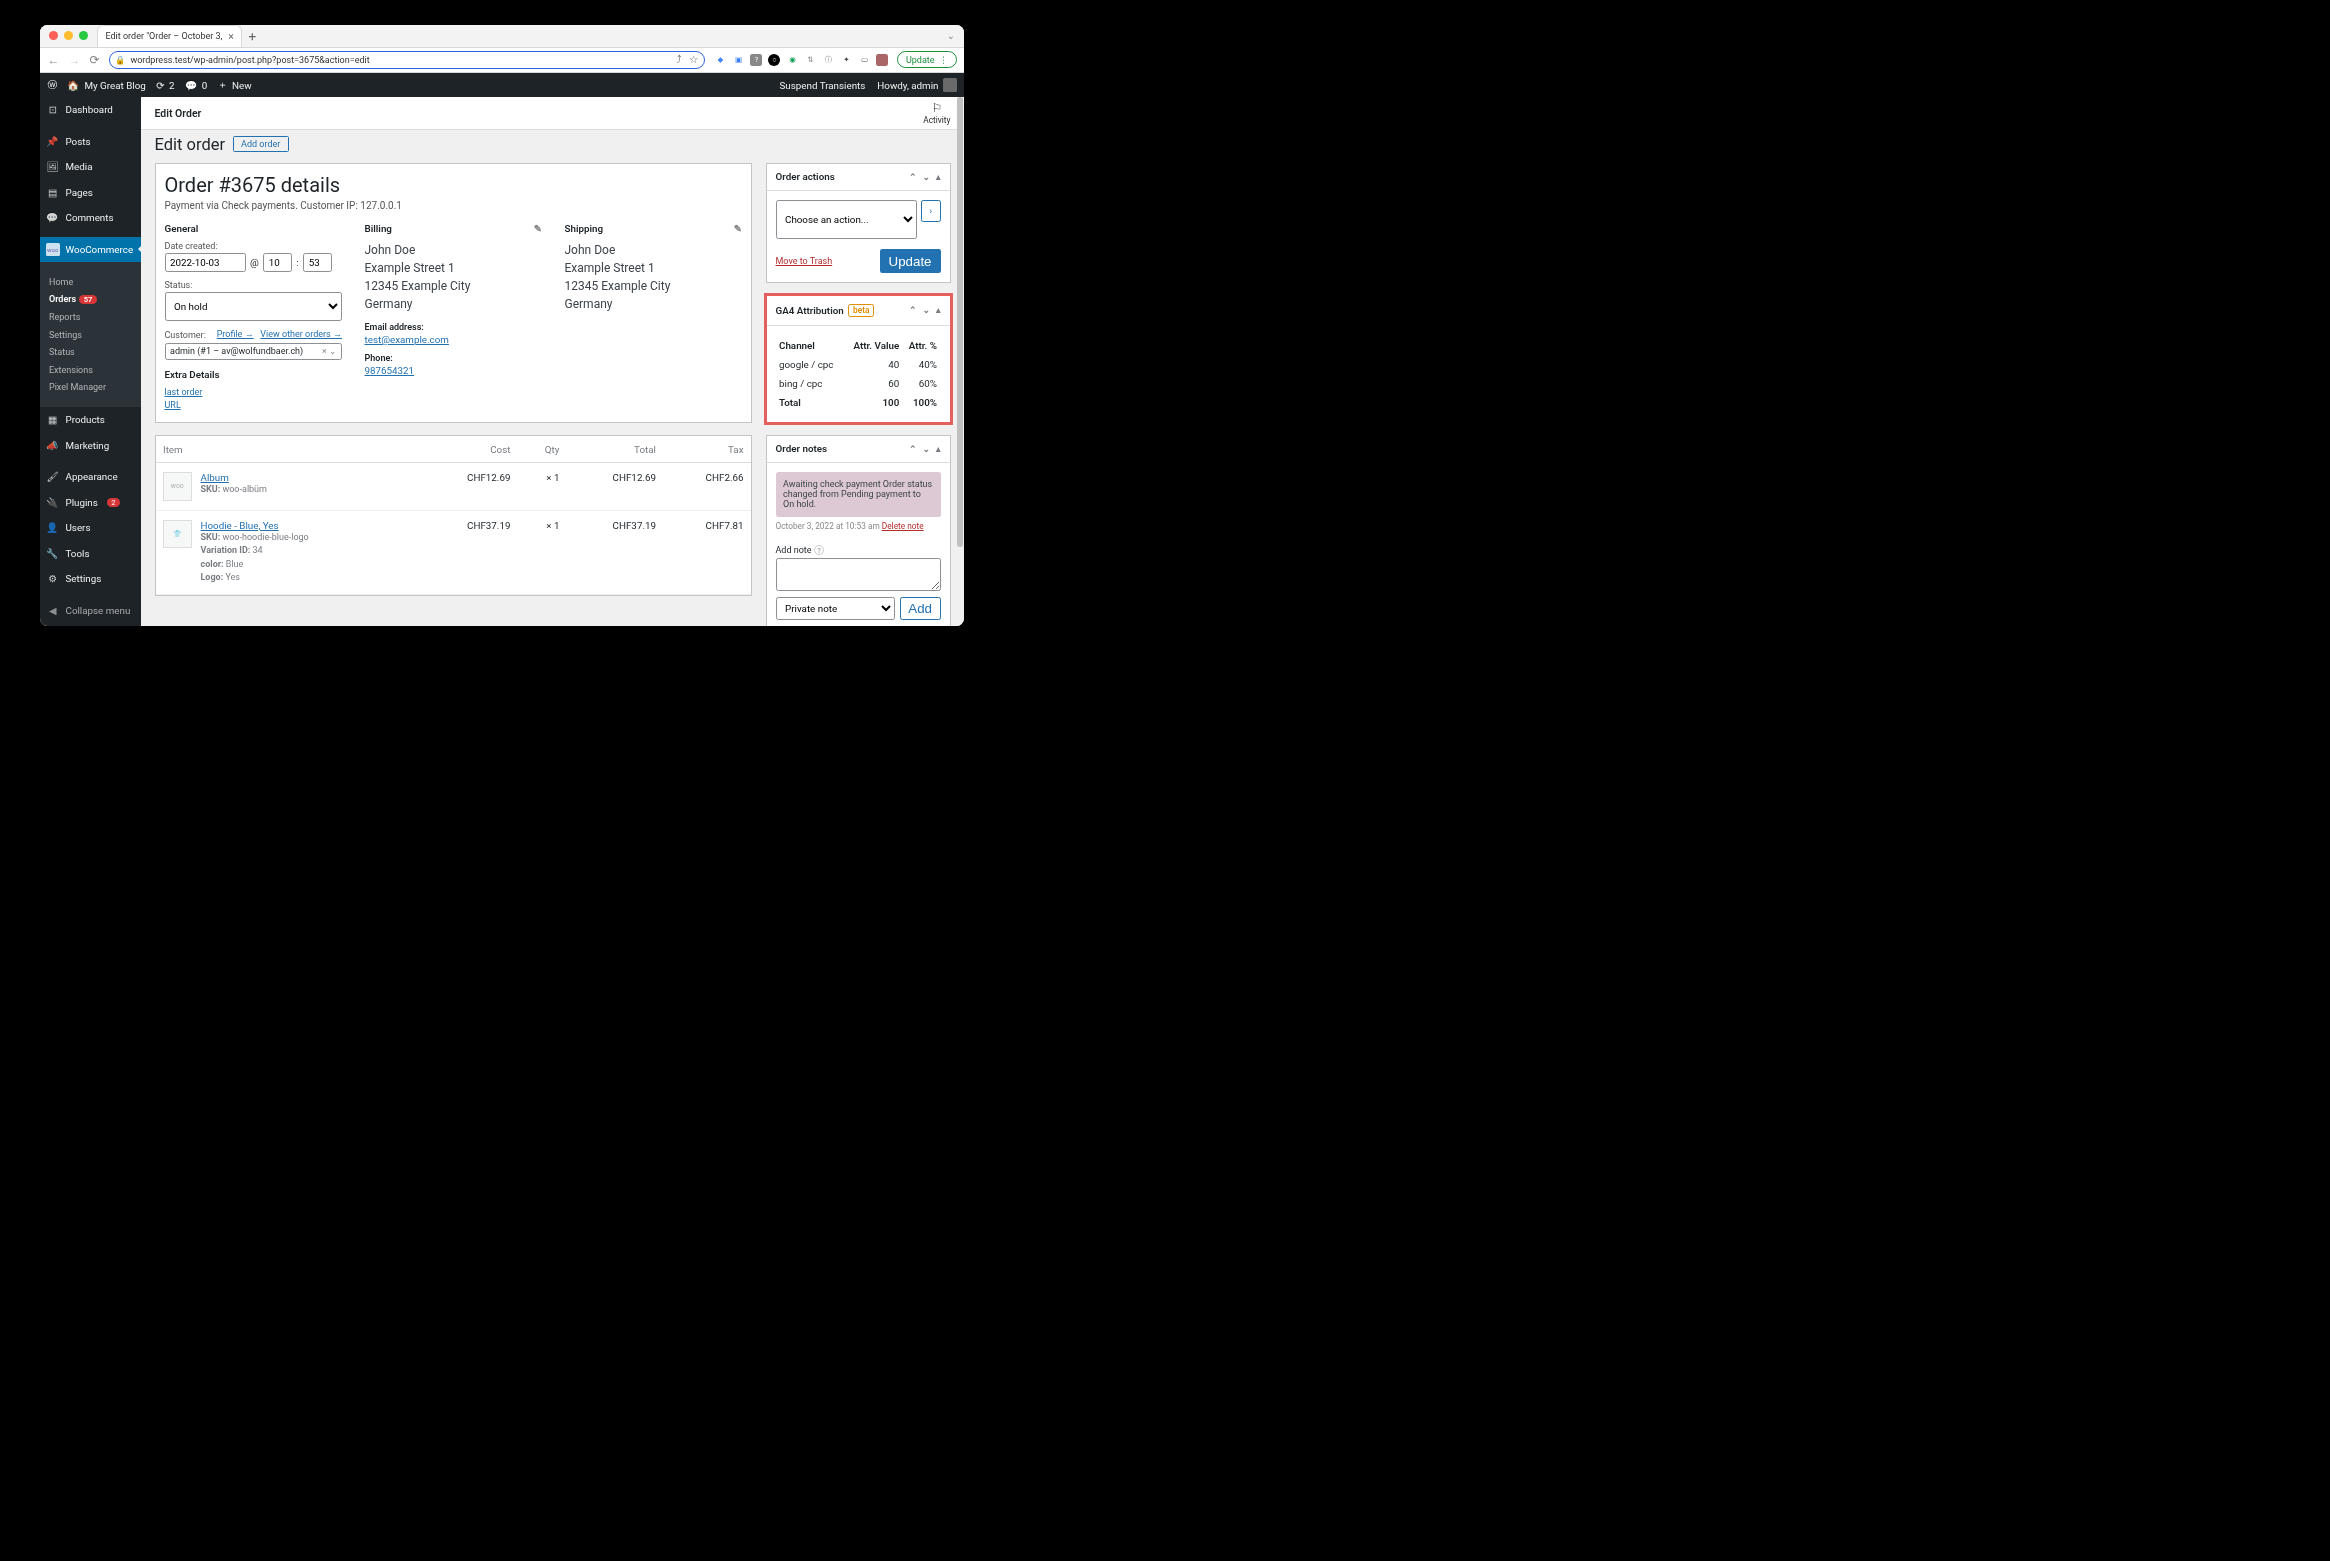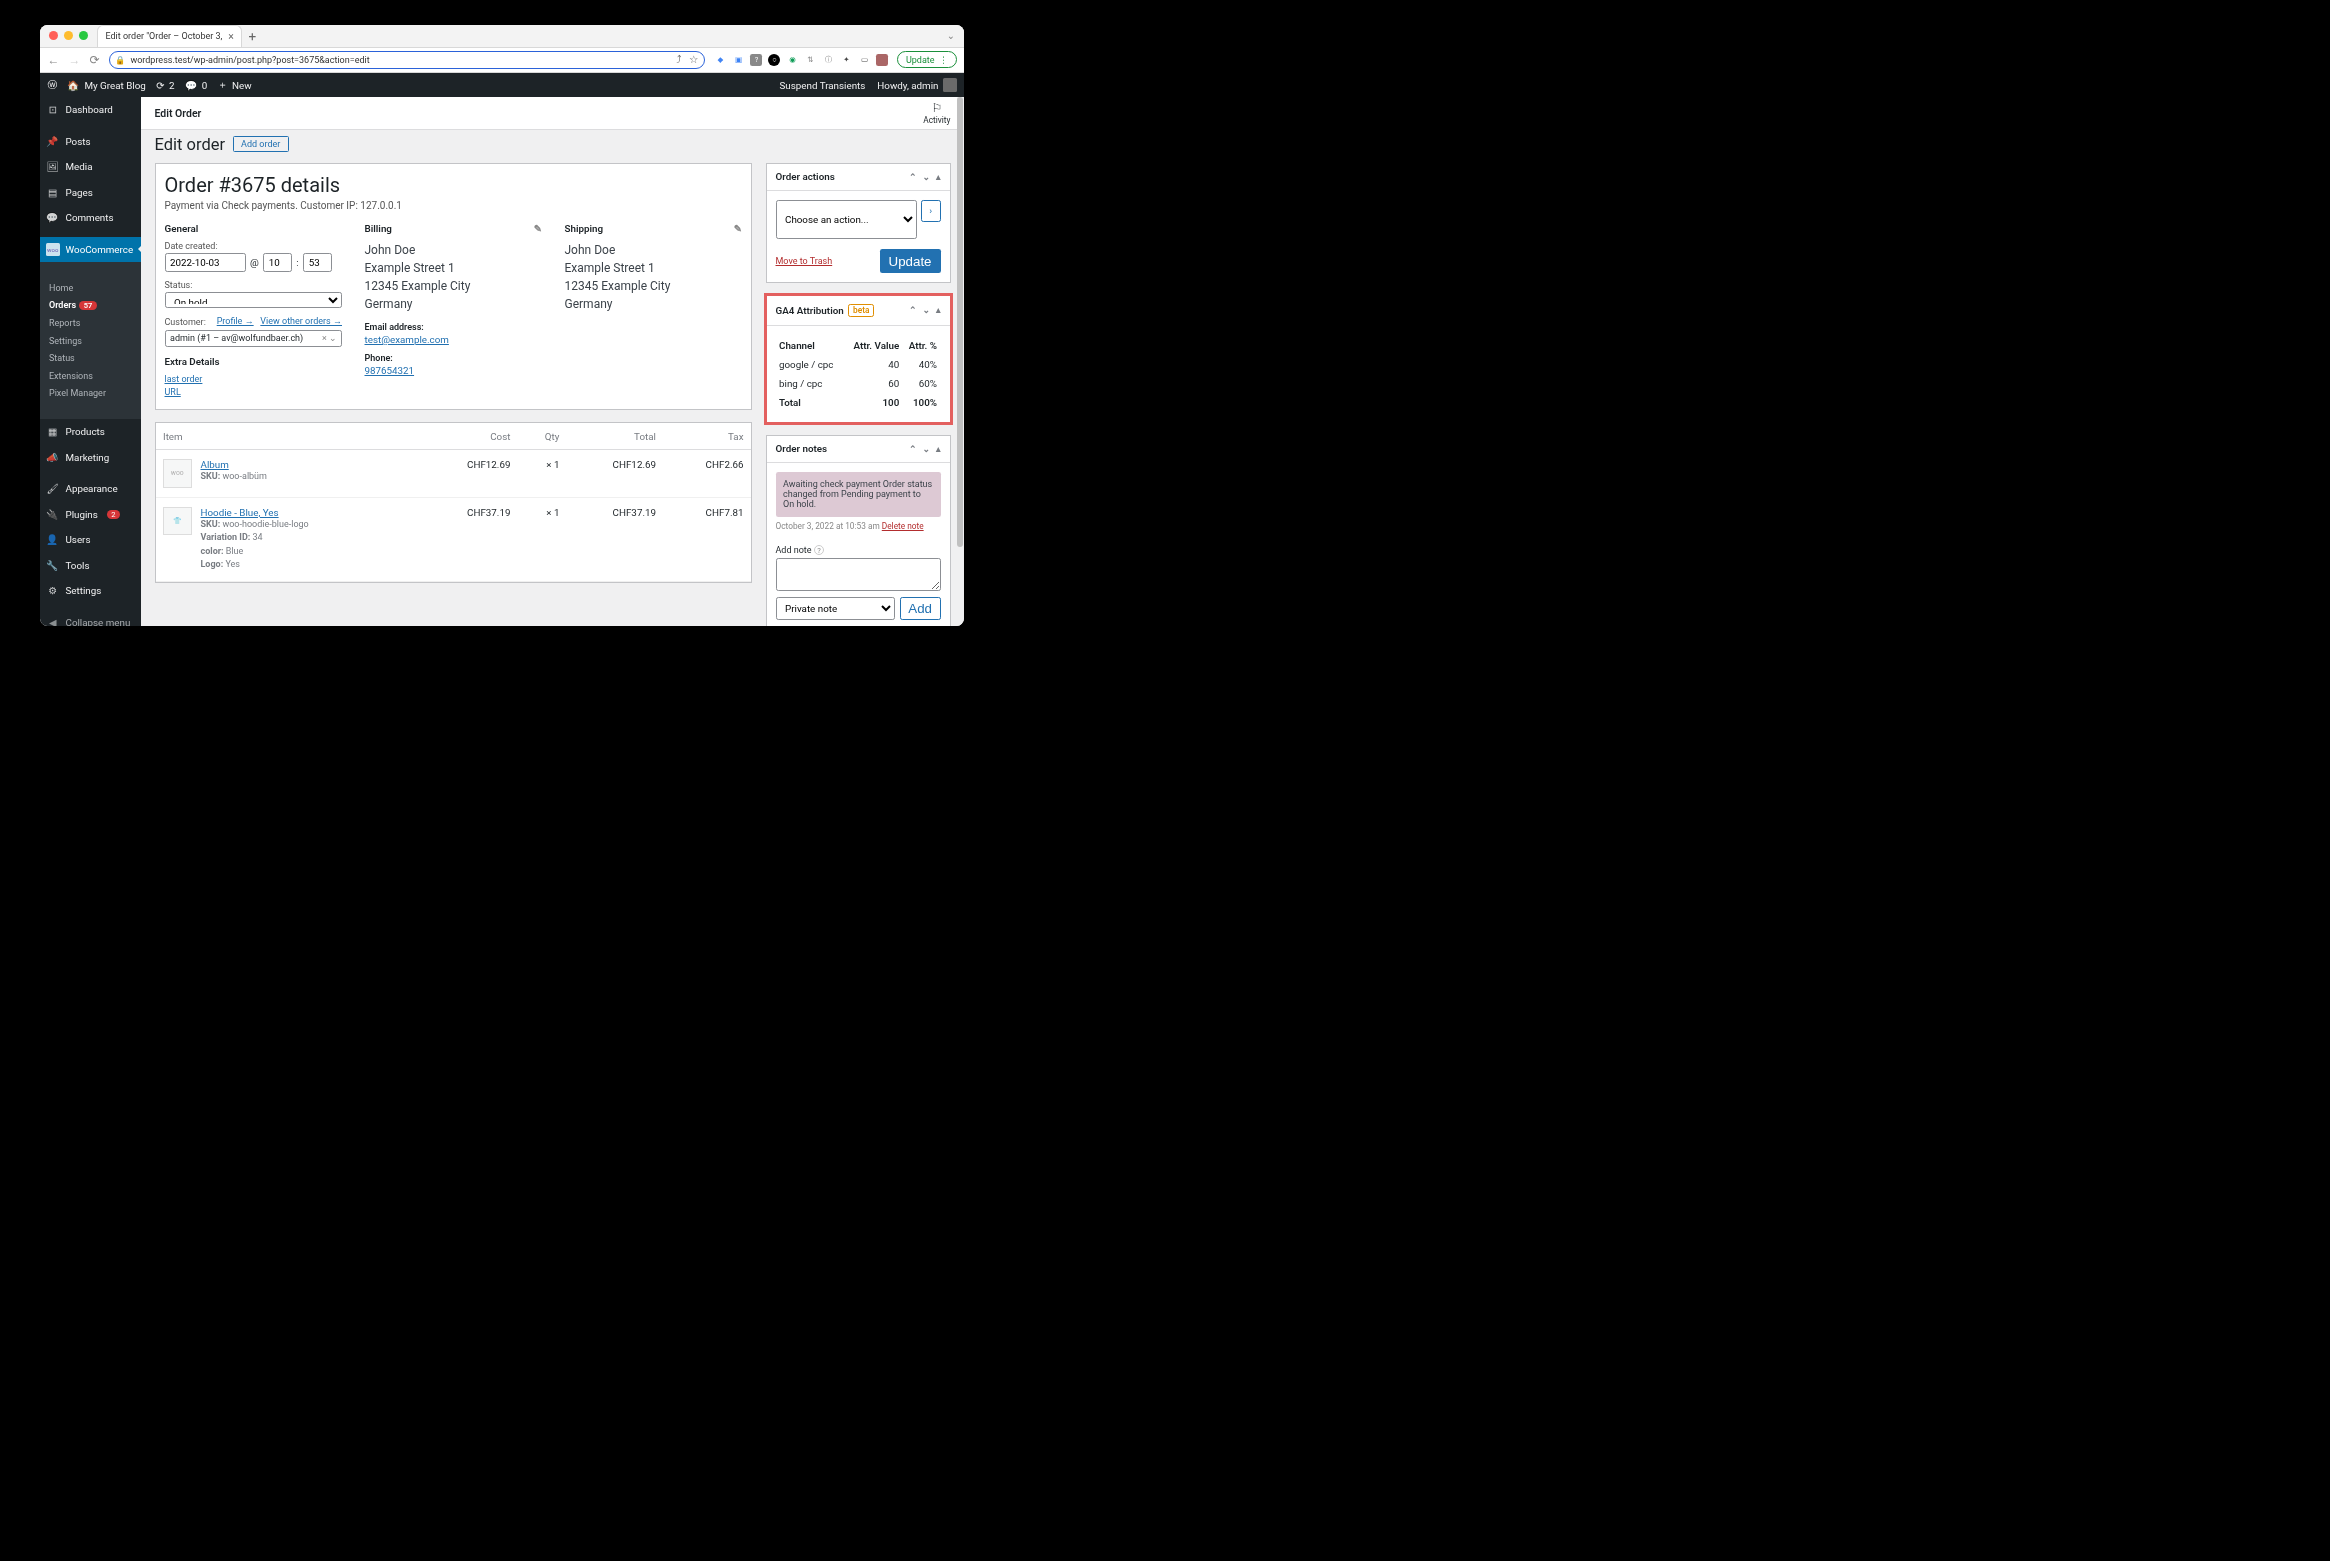--- a/index.html
+++ b/index.html
@@ -25,21 +25,21 @@
 .admin-bar { height:24px; background:#1d2327; color:#f0f0f1; display:flex; align-items:center; font-size:9.8px; }
 .admin-bar .left{display:flex;align-items:center;gap:10.5px;padding:0 7.5px}
 .admin-bar .right{margin-left:auto;display:flex;align-items:center;gap:12px;padding-right:7.5px}
 .admin-item{display:flex;align-items:center;gap:4.5px;cursor:pointer}
 .avatar{width:13.5px;height:13.5px;background:#6a6a6a;border-radius:1.5px}
 .body-row{display:flex;height:529px}
 .sidebar{width:101px;background:#1d2327;color:#f0f0f1;overflow:hidden}
 .sb-item{display:flex;align-items:center;gap:6px;padding:6px 6px;cursor:pointer;font-size:9.8px}
 .sb-item.current{background:#0073aa;color:#fff;position:relative}
 .sb-item.current::after{content:'';position:absolute;right:-0.8px;top:50%;transform:translateY(-50%);border:4.5px solid transparent;border-right-color:#f0f0f1}
-.sb-sub{background:#2c3338;padding:17px 0;font-size:9px}
+.sb-sub{background:#2c3338;padding:11px 0;font-size:9px}
 .sb-sub div{padding:3.8px 9px;color:#b0b5ba;cursor:pointer}
 .sb-sub div.active{color:#fff;font-weight:600}
 .sb-count{background:#d63638;color:#fff;border-radius:6.8px;padding:0 4.5px;font-size:7.5px;margin-left:3px}
 .ic{width:13.5px;height:13.5px;display:inline-flex;align-items:center;justify-content:center;opacity:.8}
 .content{flex:1;background:#f0f0f1;overflow:auto;position:relative}
 .page-head{background:#fff;border-bottom:0.8px solid #dcdcde;height:33px;display:flex;align-items:center;padding:0 13.5px}
 .page-head h2{font-size:10.5px;font-weight:600}
 .act-right{margin-left:auto;text-align:center;color:#1d2327;font-size:8.3px}
 .act-right .flag{font-size:12px}
 .tabs-row{display:flex;justify-content:flex-end;gap:6px;padding:6px 9px}
@@ -57,21 +57,21 @@
 .order-title{font-size:20px;font-weight:400;margin-bottom:3px}
 .order-sub{color:#555;font-size:10px;margin-bottom:12px}
 .triple{display:flex;gap:22.5px}
 .triple .col{flex:1}
 .col h4{font-size:9.8px;font-weight:600;margin-bottom:7.5px;display:flex;align-items:center}
 .edit-pencil{margin-left:auto;color:#888;cursor:pointer;font-size:9.8px}
 .lbl{font-size:9px;color:#555;margin-bottom:2.3px;display:block}
 .fld-row{display:flex;align-items:center;gap:4.5px;margin-bottom:7.5px}
 input[type=text],select,textarea{border:0.8px solid #8c8f94;border-radius:2.3px;padding:3px 4.5px;font-size:9.8px;font-family:inherit;background:#fff}
 input.date{width:81px}input.hm{width:28.5px}
-select.full{width:100%;height:16px}
+select.full{width:100%;height:29px}
 .cust-sel{width:100%;display:flex;align-items:center;border:0.8px solid #8c8f94;border-radius:2.3px;padding:2.3px 4.5px;font-size:9px}
 .cust-x{margin-left:auto;color:#888}
 .links-row{font-size:9px;margin-bottom:3px}
 .links-row a{color:#2271b1}
 .addr{font-size:12px;line-height:1.5;color:#3c434a}
 .linku{color:#2271b1;text-decoration:underline}
 .items-table{width:100%;border-collapse:collapse;font-size:9.8px}
 .items-table thead th{text-align:right;color:#787c82;font-weight:400;padding:7.5px;border-bottom:0.8px solid #dcdcde}
 .items-table thead th:first-child{text-align:left}
 .items-table td{padding:9px 7.5px;border-bottom:0.8px solid #f0f0f0;text-align:right;vertical-align:top}

